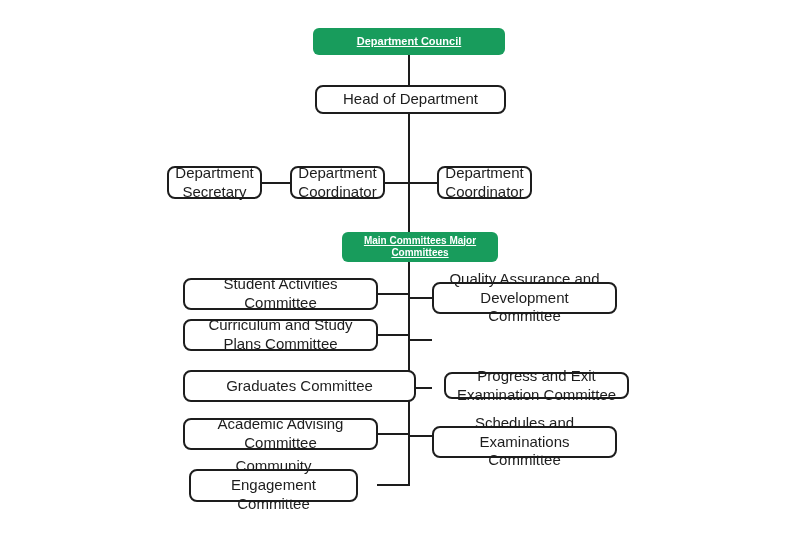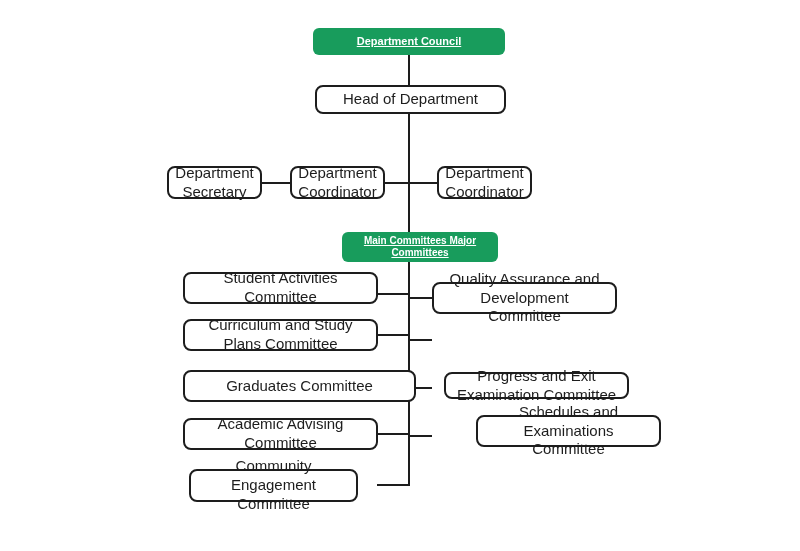--- a/index.html
+++ b/index.html
@@ -79,30 +79,30 @@
   <div class="node white head" style="left:315px;top:85px;width:191px;height:29px;">Head of Department</div>
 
   <div class="node white" style="left:167px;top:166px;width:95px;height:33px;">Department Secretary</div>
 
   <div class="node white" style="left:290px;top:166px;width:95px;height:33px;">Department Coordinator</div>
 
   <div class="node white" style="left:437px;top:166px;width:95px;height:33px;">Department Coordinator</div>
 
   <div class="node green" style="left:342px;top:232px;width:156px;height:30px;">Main Committees Major Committees</div>
 
-  <div class="node white" style="left:183px;top:272px;width:195px;height:32px;">Student Activities Committee</div>
+  <div class="node white" style="left:183px;top:278px;width:195px;height:32px;">Student Activities Committee</div>
 
   <div class="node white" style="left:183px;top:319px;width:195px;height:32px;">Curriculum and Study Plans Committee</div>
 
   <div class="node white" style="left:183px;top:370px;width:233px;height:32px;">Graduates Committee</div>
 
   <div class="node white" style="left:183px;top:418px;width:195px;height:32px;">Academic Advising Committee</div>
 
   <div class="node white" style="left:189px;top:469px;width:169px;height:33px;">Community Engagement Committee</div>
 
   <div class="node white" style="left:432px;top:282px;width:185px;height:32px;">Quality Assurance and Development Committee</div>
 
 
   <div class="node white" style="left:444px;top:372px;width:185px;height:27px;">Progress and Exit Examination Committee</div>
 
-  <div class="node white" style="left:432px;top:415px;width:185px;height:32px;margin-left:44px;">Schedules and Examinations Committee</div>
+  <div class="node white" style="left:432px;top:426px;width:185px;height:32px;">Schedules and Examinations Committee</div>
 
 </div>
 
 </body></html>

